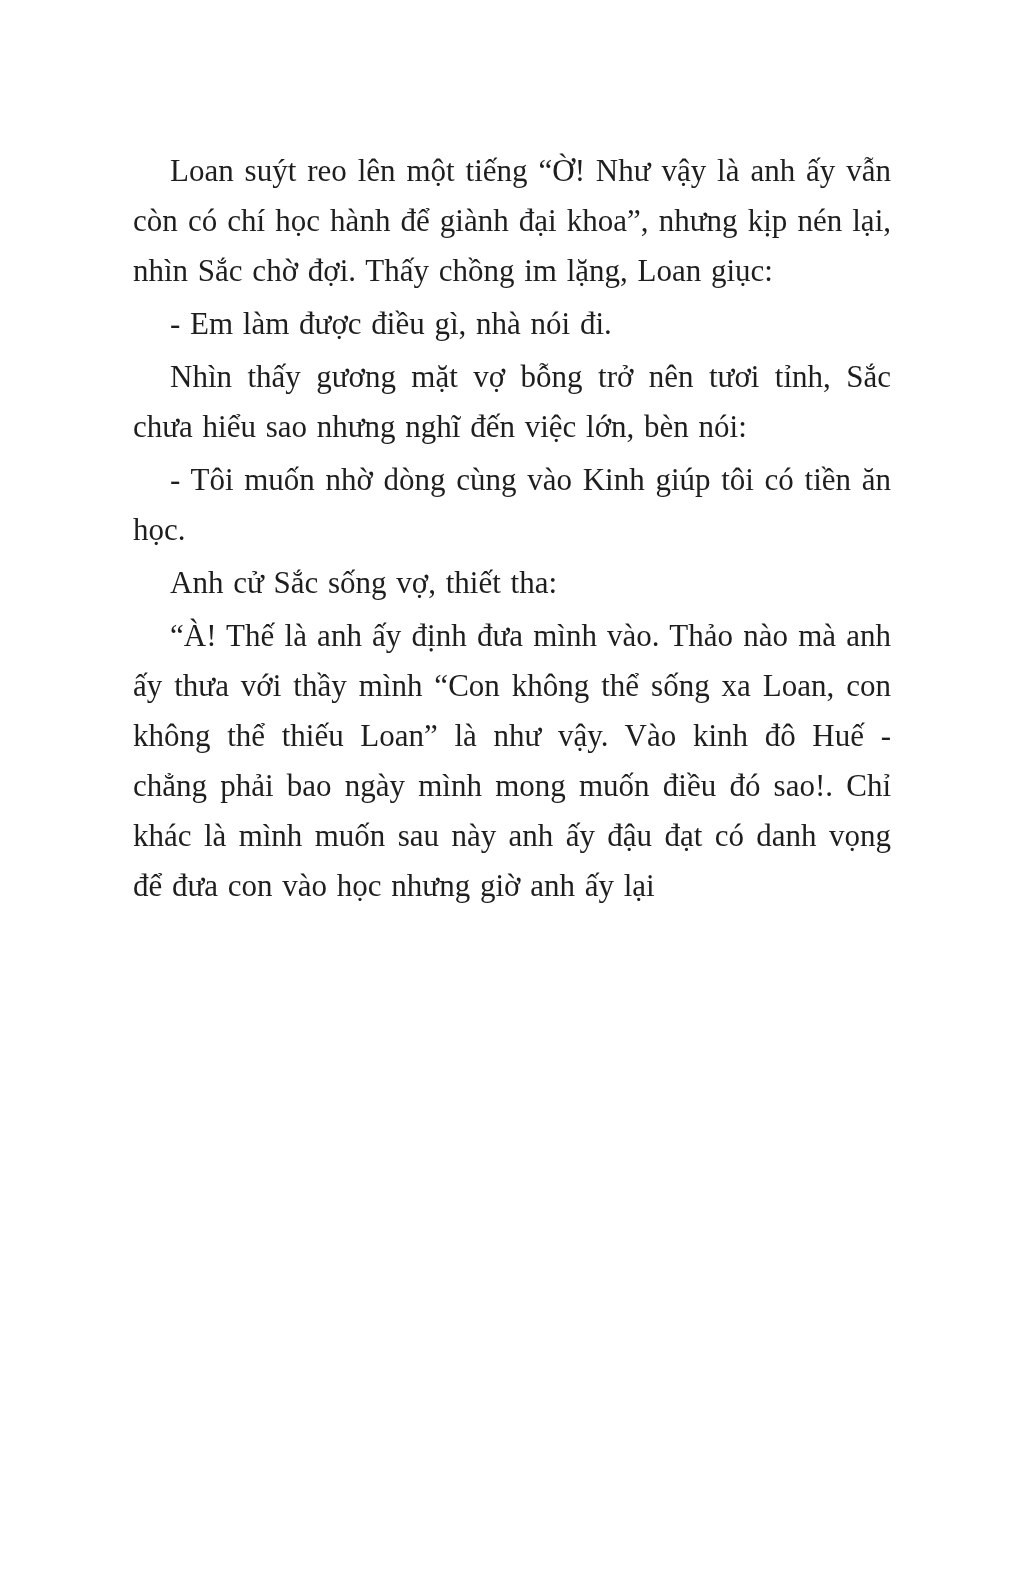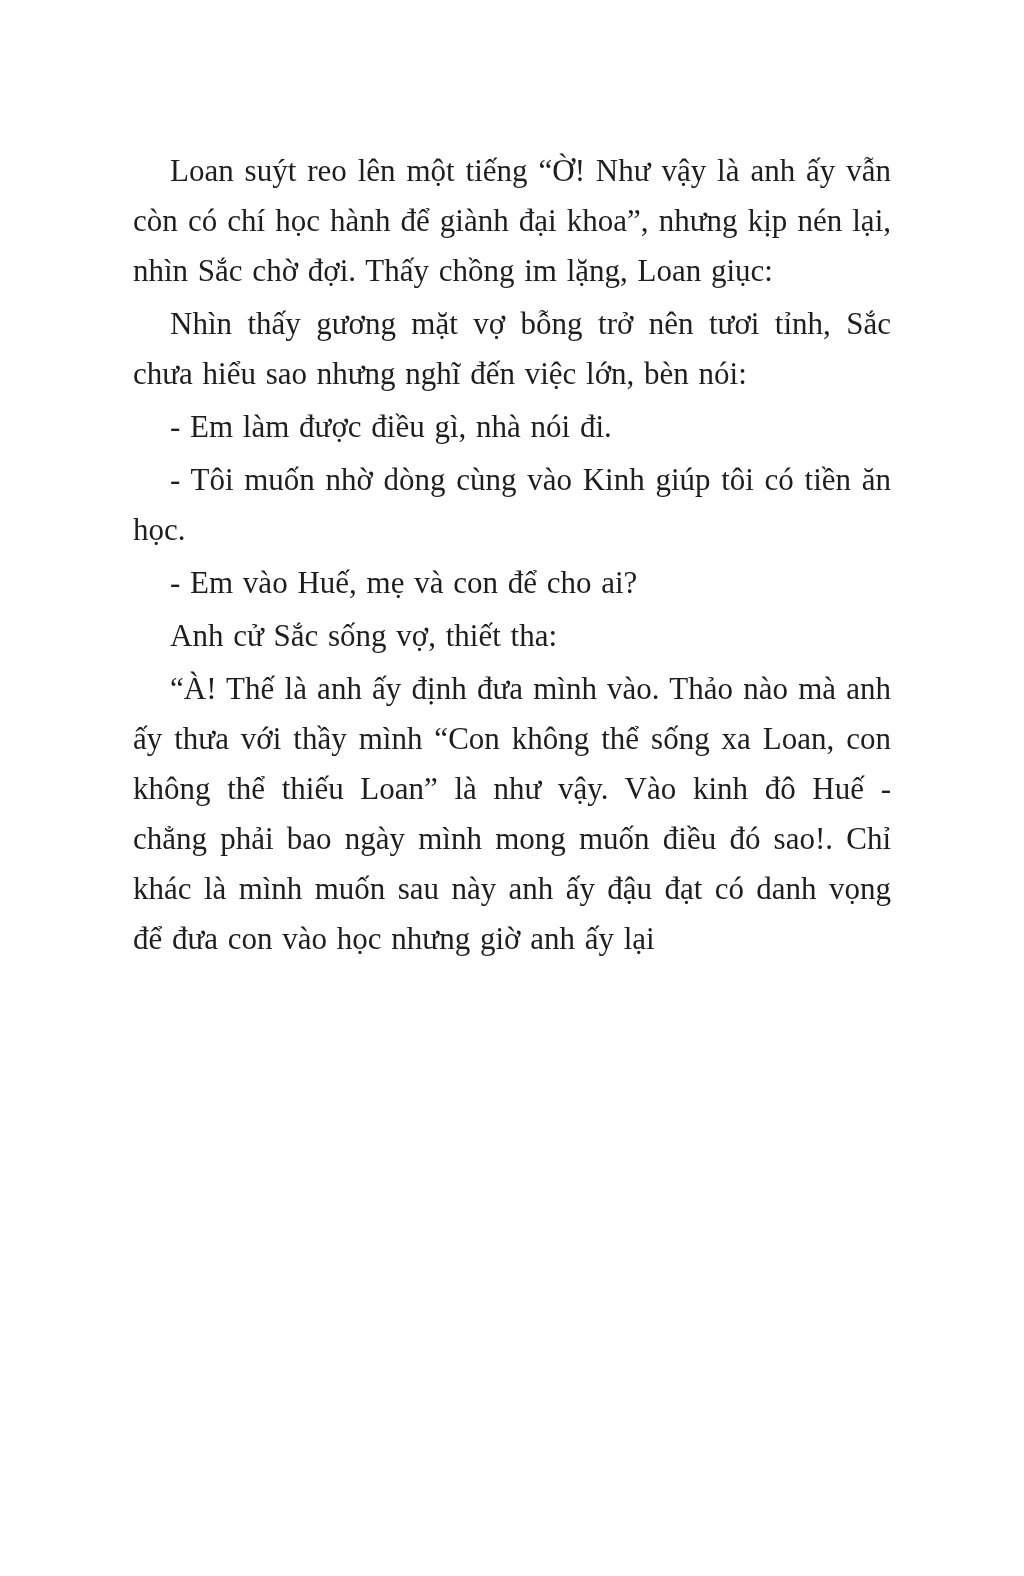--- a/index.html
+++ b/index.html
@@ -56,24 +56,23 @@
     font-style: italic;
   }
 </style>
 </head>
 <body>
 
 <div class="page">
 
   <div class="text-block">
     <p class="para">Loan suýt reo lên một tiếng “Ờ! Như vậy là anh ấy vẫn còn có chí học hành để giành đại khoa”, nhưng kịp nén lại, nhìn Sắc chờ đợi. Thấy chồng im lặng, Loan giục:</p>
+    <p class="para">- Em làm được điều gì, nhà nói đi.</p>
     <p class="para">Nhìn thấy gương mặt vợ bỗng trở nên tươi tỉnh, Sắc chưa hiểu sao nhưng nghĩ đến việc lớn, bèn nói:</p>
-    <p class="para">- Em làm được điều gì, nhà nói đi.</p>
     <p class="para">- Tôi muốn nhờ dòng cùng vào Kinh giúp tôi có tiền ăn học.</p>
-    <p class="para">- Em vào Huế, mẹ và con để cho ai?</p>
     <p class="para">Anh cử Sắc sống vợ, thiết tha:</p>
     <p class="para">“À! Thế là anh ấy định đưa mình vào. Thảo nào mà anh ấy thưa với thầy mình “Con không thể sống xa Loan, con không thể thiếu Loan” là như vậy. Vào kinh đô Huế - chẳng phải bao ngày mình mong muốn điều đó sao!. Chỉ khác là mình muốn sau này anh ấy đậu đạt có danh vọng để đưa con vào học nhưng giờ anh ấy lại</p>
   </div>
 
   <div class="footer">
     <span class="book-title">Khúc hát những dòng sông</span>
     <span class="page-number">37</span>
   </div>
 
 </div>

